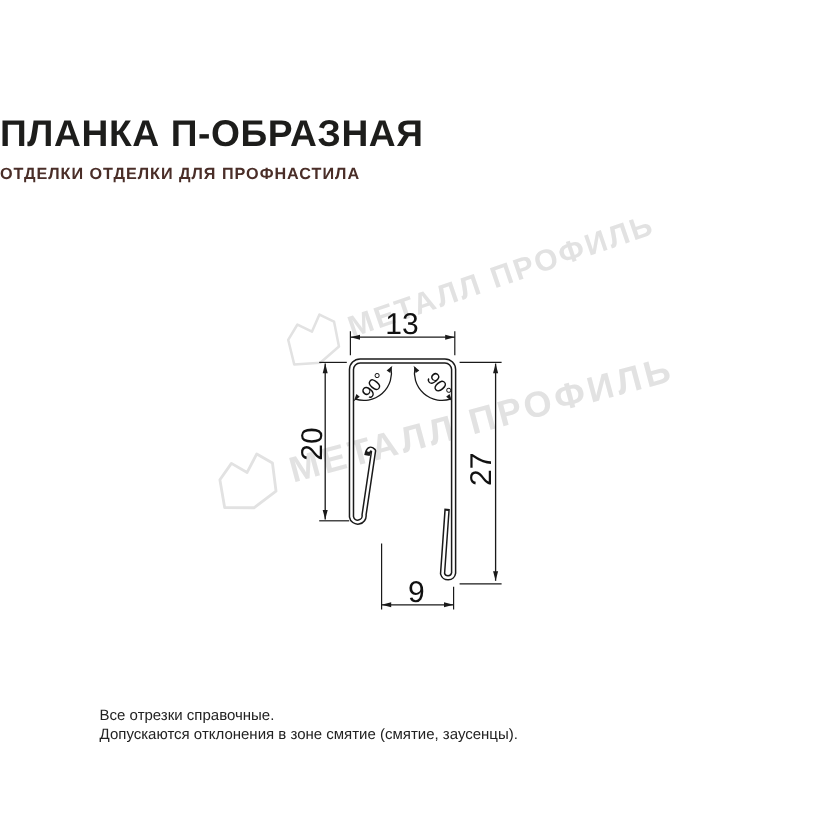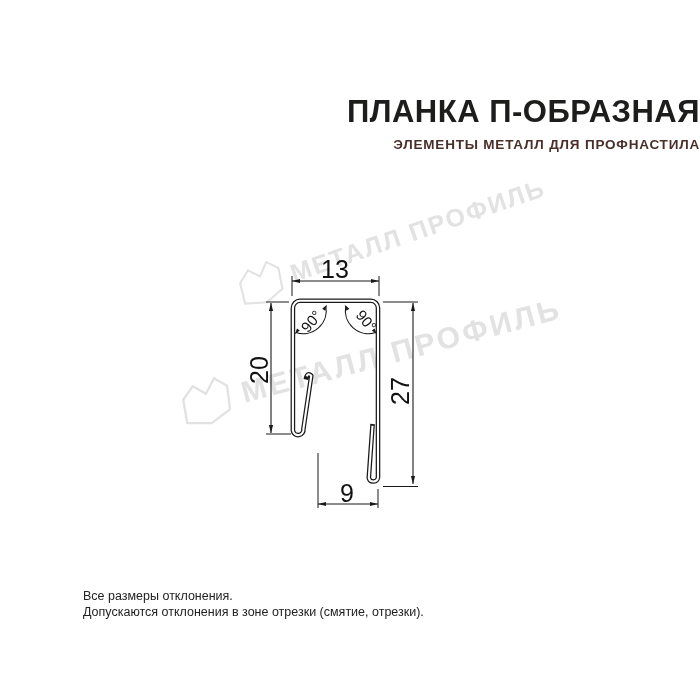--- a/index.html
+++ b/index.html
@@ -1,21 +1,21 @@
 <!DOCTYPE html>
 <html><head>
 <meta charset="utf-8">
 <style>
   html,body { margin:0; padding:0; }
   body {
     width:700px; height:700px; position:relative; overflow:hidden;
     background:#ffffff;
     font-family:"Liberation Sans", sans-serif;
   }
-  .title-block { position:absolute; top:96px; left:0; width:700px; text-align:right; }
+  .title-block { position:absolute; top:96px; left:0; width:700px; text-align:left; }
   .title-line {
     margin:0; font-size:31px; font-weight:800; line-height:32px;
     color:#1d1d1b; letter-spacing:0.5px;
   }
   .subtitle {
     margin-top:9px; font-size:13.5px; font-weight:bold;
     color:#4a2e28; letter-spacing:0.8px;
   }
   .watermark {
     position:absolute; display:flex; align-items:center;
@@ -40,21 +40,21 @@
     font-size:12.5px; line-height:15.5px; color:#222222;
   }
 </style>
 </head>
 <body>
 
 <div class="page">
 
   <div class="title-block">
     <h1 class="title-line">ПЛАНКА П-ОБРАЗНАЯ</h1>
-    <div class="subtitle">ЭЛЕМЕНТЫ МЕТАЛЛ ДЛЯ ПРОФНАСТИЛА</div>
+    <div class="subtitle">ОТДЕЛКИ ОТДЕЛКИ ДЛЯ ПРОФНАСТИЛА</div>
   </div>
 
   <div class="watermark wm1">
     <svg class="wm-logo" width="48" height="42" viewBox="0 0 50 44">
       <path d="M 3,36 L 5,14 L 17,4 L 27,14 L 38,2 L 48,12 L 45,34 L 25,42 Z"></path>
     </svg>
     <span class="wm-text">МЕТАЛЛ ПРОФИЛЬ</span>
   </div>
   <div class="watermark wm2">
     <svg class="wm-logo" width="54" height="47" viewBox="0 0 50 44">
@@ -115,17 +115,17 @@
 
     <g>
       <path class="arcline" d="M 375.6,332.5 A 23,23 0 0 1 345.8,306.2"></path>
       <polygon class="arrow" points="376.8,334.3 371.8,330.6 374.6,328.4"></polygon>
       <polygon class="arrow" points="344.6,304.8 346.4,310.8 349.4,308.8"></polygon>
       <text class="angletxt" y="5" transform="translate(366,321) rotate(50)">90°</text>
     </g>
   </svg>
 
   <div class="footer">
-    <div>Все размеры отклонения.</div>
-    <div>Допускаются отклонения в зоне отрезки (смятие, отрезки).</div>
+    <div>Все отрезки справочные.</div>
+    <div>Допускаются отклонения в зоне смятие (смятие, заусенцы).</div>
   </div>
 
 </div>
 
 </body></html>

